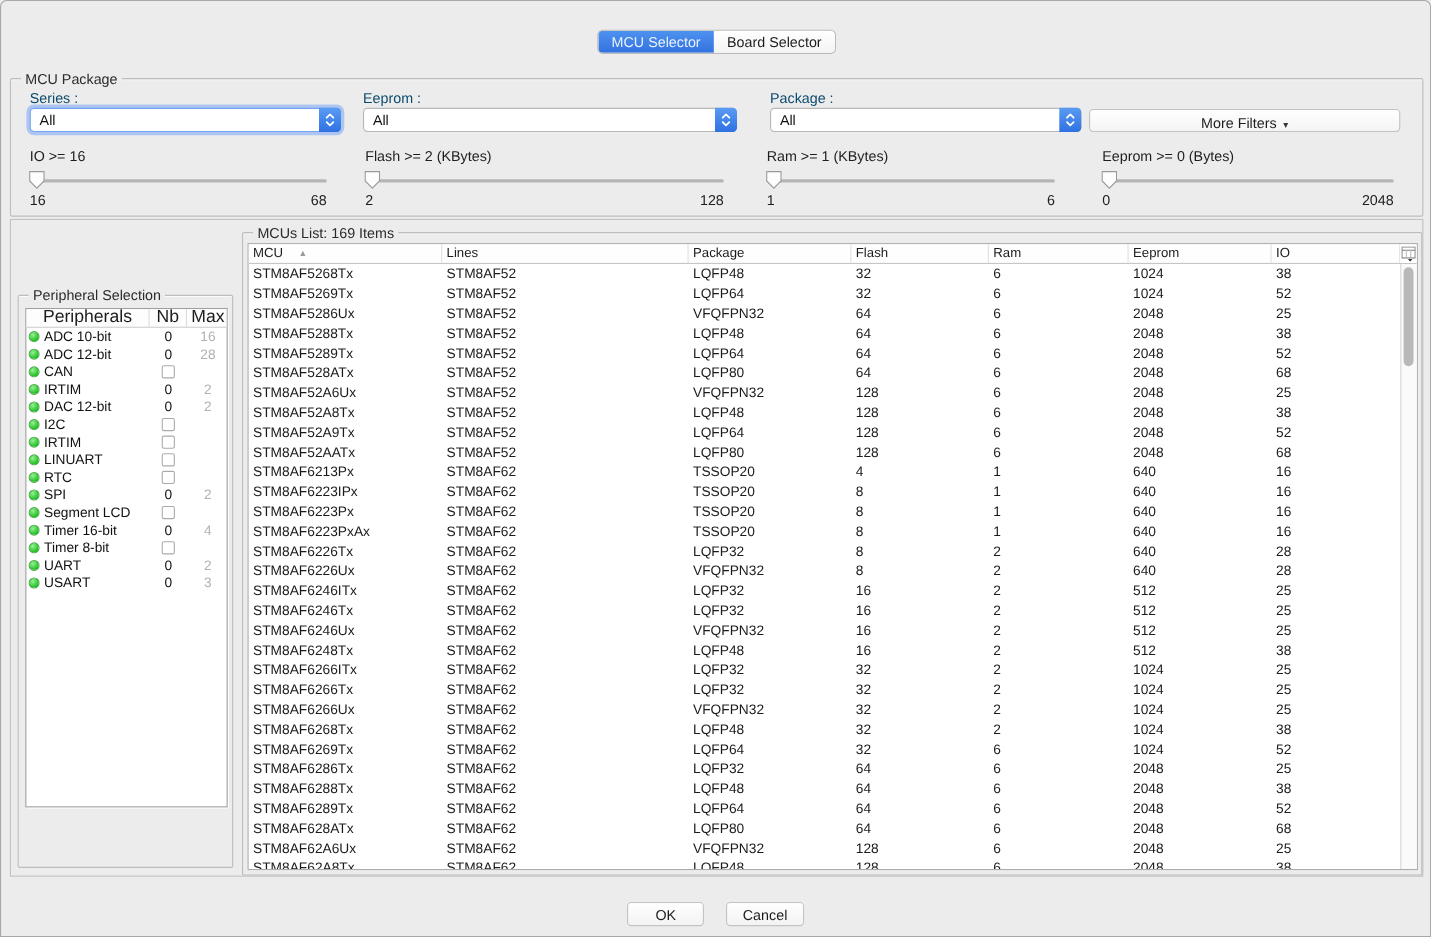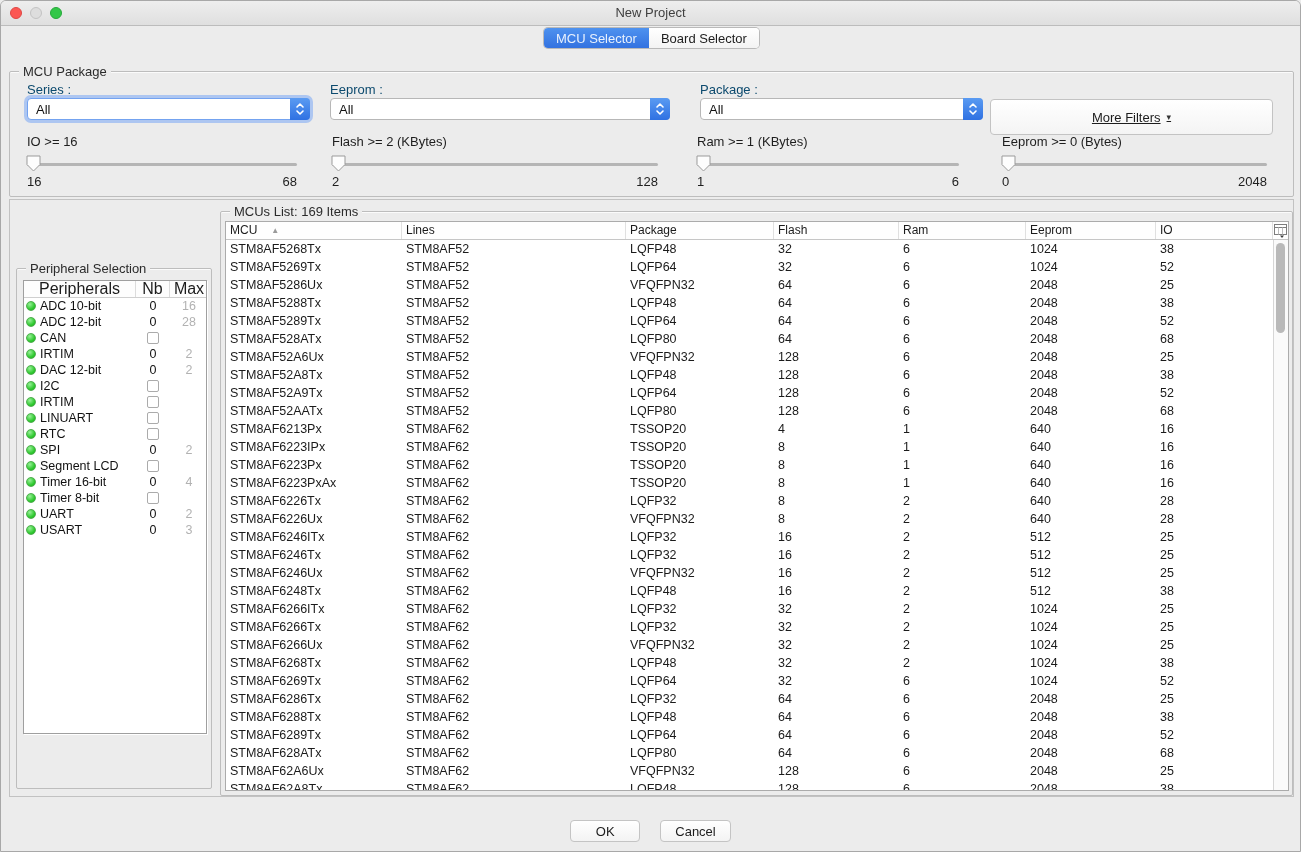--- a/index.html
+++ b/index.html
@@ -34,23 +34,23 @@
 
   .filters { left:8px; top:70px; width:1285px; height:126px; }
   .field-label { position:absolute; font-size:13px; color:#0c4a6e; }
   .combo { position:absolute; height:22px; background:#fff; border:1px solid #b7b7b7;
     border-radius:4px; display:flex; align-items:center; }
   .combo .combo-value { flex:1; font-size:13px; color:#111; padding-left:8px; }
   .combo .combo-btn { width:20px; height:22px; margin:-1px -1px -1px 0;
     background:linear-gradient(#5a9bf2,#2f71e2); border-radius:0 4px 4px 0;
     display:flex; align-items:center; justify-content:center; }
   .combo.focused { border-color:#74a3f0; box-shadow:0 0 0 3px rgba(110,160,245,.5); }
-  .morefilters { position:absolute; height:36px; background:linear-gradient(#ffffff,#f4f4f4);
+  .morefilters { position:absolute; height:21px; background:linear-gradient(#ffffff,#f4f4f4);
     border:1px solid #c3c3c3; border-radius:4px; font-size:13px; color:#1d1d1d;
-    display:flex; align-items:center; justify-content:center; gap:6px; cursor:default;text-decoration:underline; }
+    display:flex; align-items:flex-end; justify-content:center; gap:6px; cursor:default; }
   .caret { font-size:9px; color:#333; }
 
   .slider { position:absolute; }
   .slider-label { position:absolute; top:0; left:0; font-size:13px; color:#1e1e1e; white-space:nowrap; }
   .slider-track { position:absolute; top:29px; left:0; right:0; height:3px;
     background:#b5b5b5; border-radius:2px; }
   .slider-thumb { position:absolute; top:-8px; left:-1px; }
   .slider-min { position:absolute; top:40px; left:0; font-size:13px; color:#1e1e1e; }
   .slider-max { position:absolute; top:40px; right:0; font-size:13px; color:#1e1e1e; }
 
@@ -105,28 +105,20 @@
     justify-content:center; gap:20px; }
   .btn { min-width:70px; height:22px; background:linear-gradient(#ffffff,#f3f3f3);
     border:1px solid #c4c4c4; border-radius:4px; font-size:13px; color:#1c1c1c;
     font-family:inherit; padding:0 14px; cursor:default; }
 </style>
 </head>
 <body>
 
 <div class="window">
 
-  <div class="titlebar">
-    <div class="traffic">
-      <span class="tl red"></span>
-      <span class="tl gray"></span>
-      <span class="tl green"></span>
-    </div>
-    <div class="title">New Project</div>
-  </div>
 
   <div class="segmented">
     <button class="seg selected">MCU Selector</button>
     <button class="seg">Board Selector</button>
   </div>
 
   <div class="groupbox filters">
     <span class="group-title">MCU Package</span>
 
     <span class="field-label" style="left:17px; top:10px;">Series :</span>

